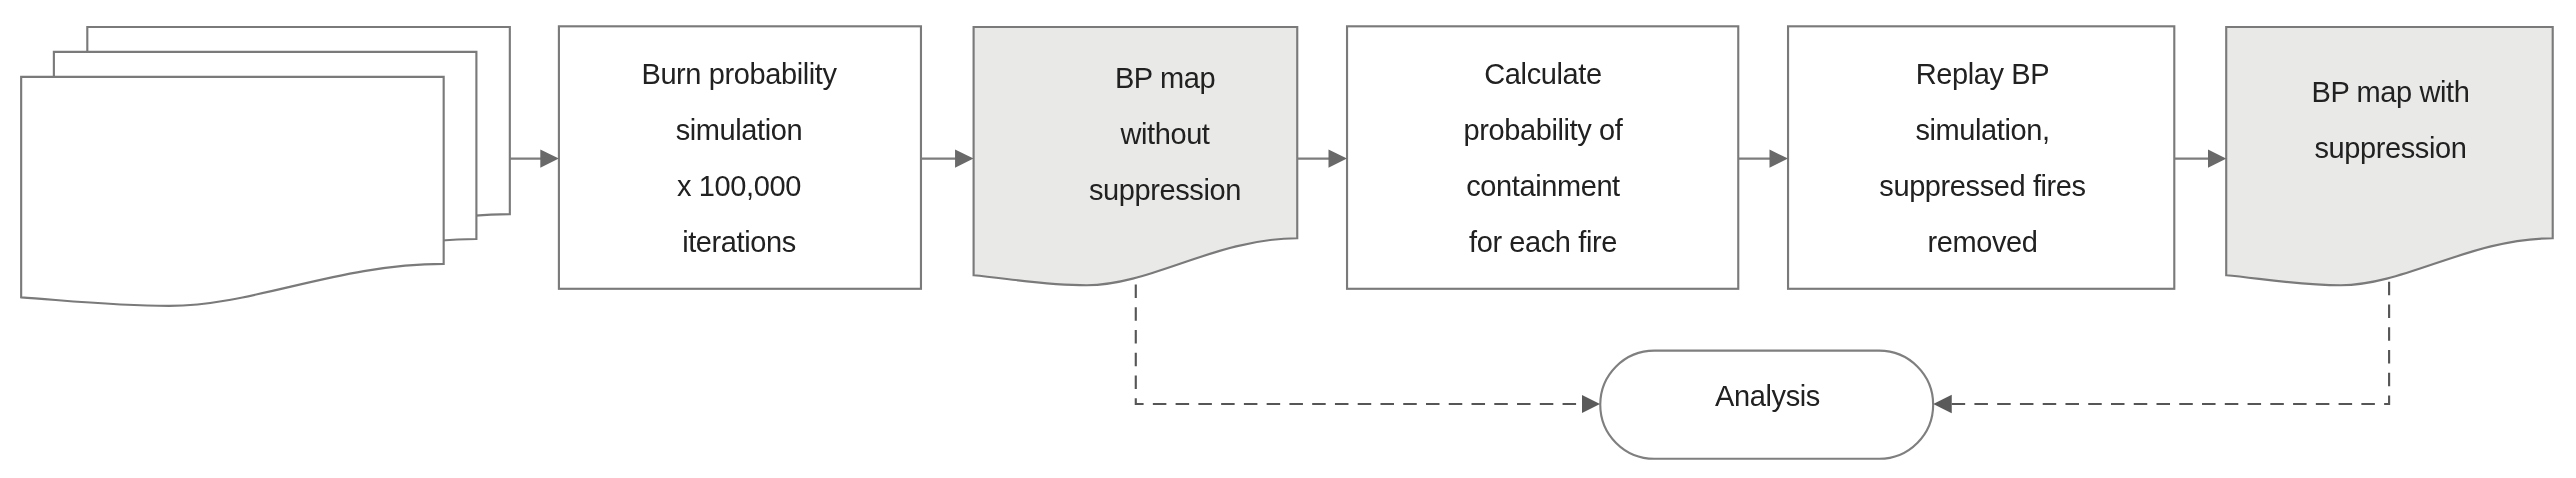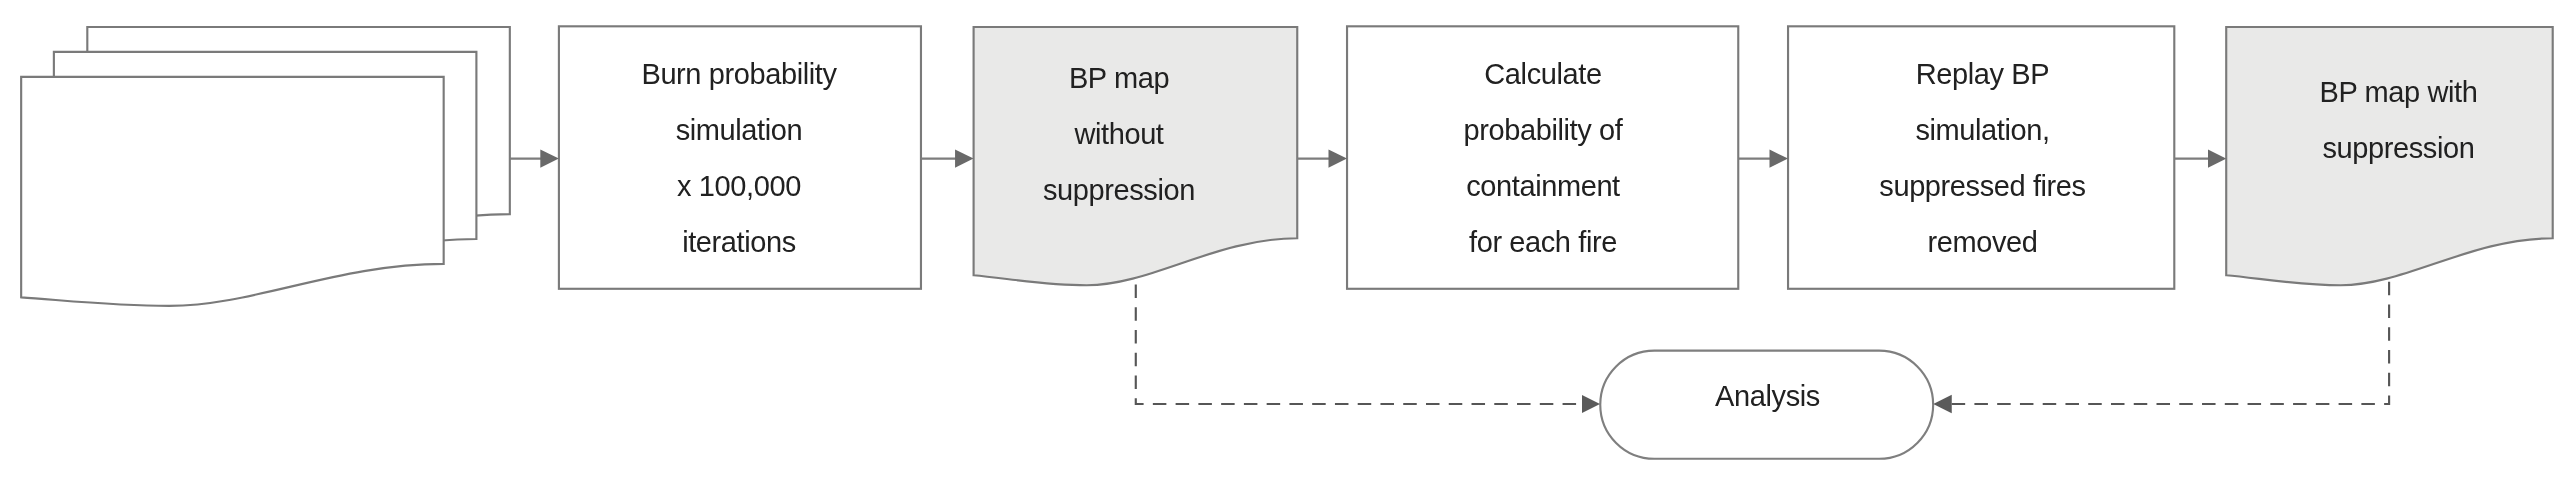--- a/index.html
+++ b/index.html
@@ -64,33 +64,33 @@
     <path d="M 1595 400 V 568 H 2244" fill="none" stroke="#565656" stroke-width="3" stroke-dasharray="19 13" marker-end="url(#ah-dash)"></path>
     <path d="M 3357 396 V 568 H 2720" fill="none" stroke="#565656" stroke-width="3" stroke-dasharray="19 13" marker-end="url(#ah-dash)"></path>
   </svg>
 
 
   <div class="label" style="left:558px;top:26px;width:362px;height:263px;">Burn probability
 simulation
 x 100,000
 iterations</div>
 
-  <div class="label" style="left:957px;top:27px;width:324px;height:214px;">BP map
+  <div class="label" style="left:1003px;top:27px;width:324px;height:214px;">BP map
 without
 suppression</div>
 
   <div class="label" style="left:1789px;top:26px;width:387px;height:263px;">Replay BP
 simulation,
 suppressed fires
 removed</div>
 
   <div class="label" style="left:1347px;top:26px;width:392px;height:263px;">Calculate
 probability of
 containment
 for each fire</div>
 
-  <div class="label" style="left:2227px;top:27px;width:327px;height:185px;padding-left:8px;">BP map with
+  <div class="label" style="left:2227px;top:27px;width:327px;height:185px;">BP map with
 suppression</div>
 
   <div class="label" style="left:1601px;top:351px;width:333px;height:90px;">Analysis</div>
 
 </div>
 
 
 </body></html>

